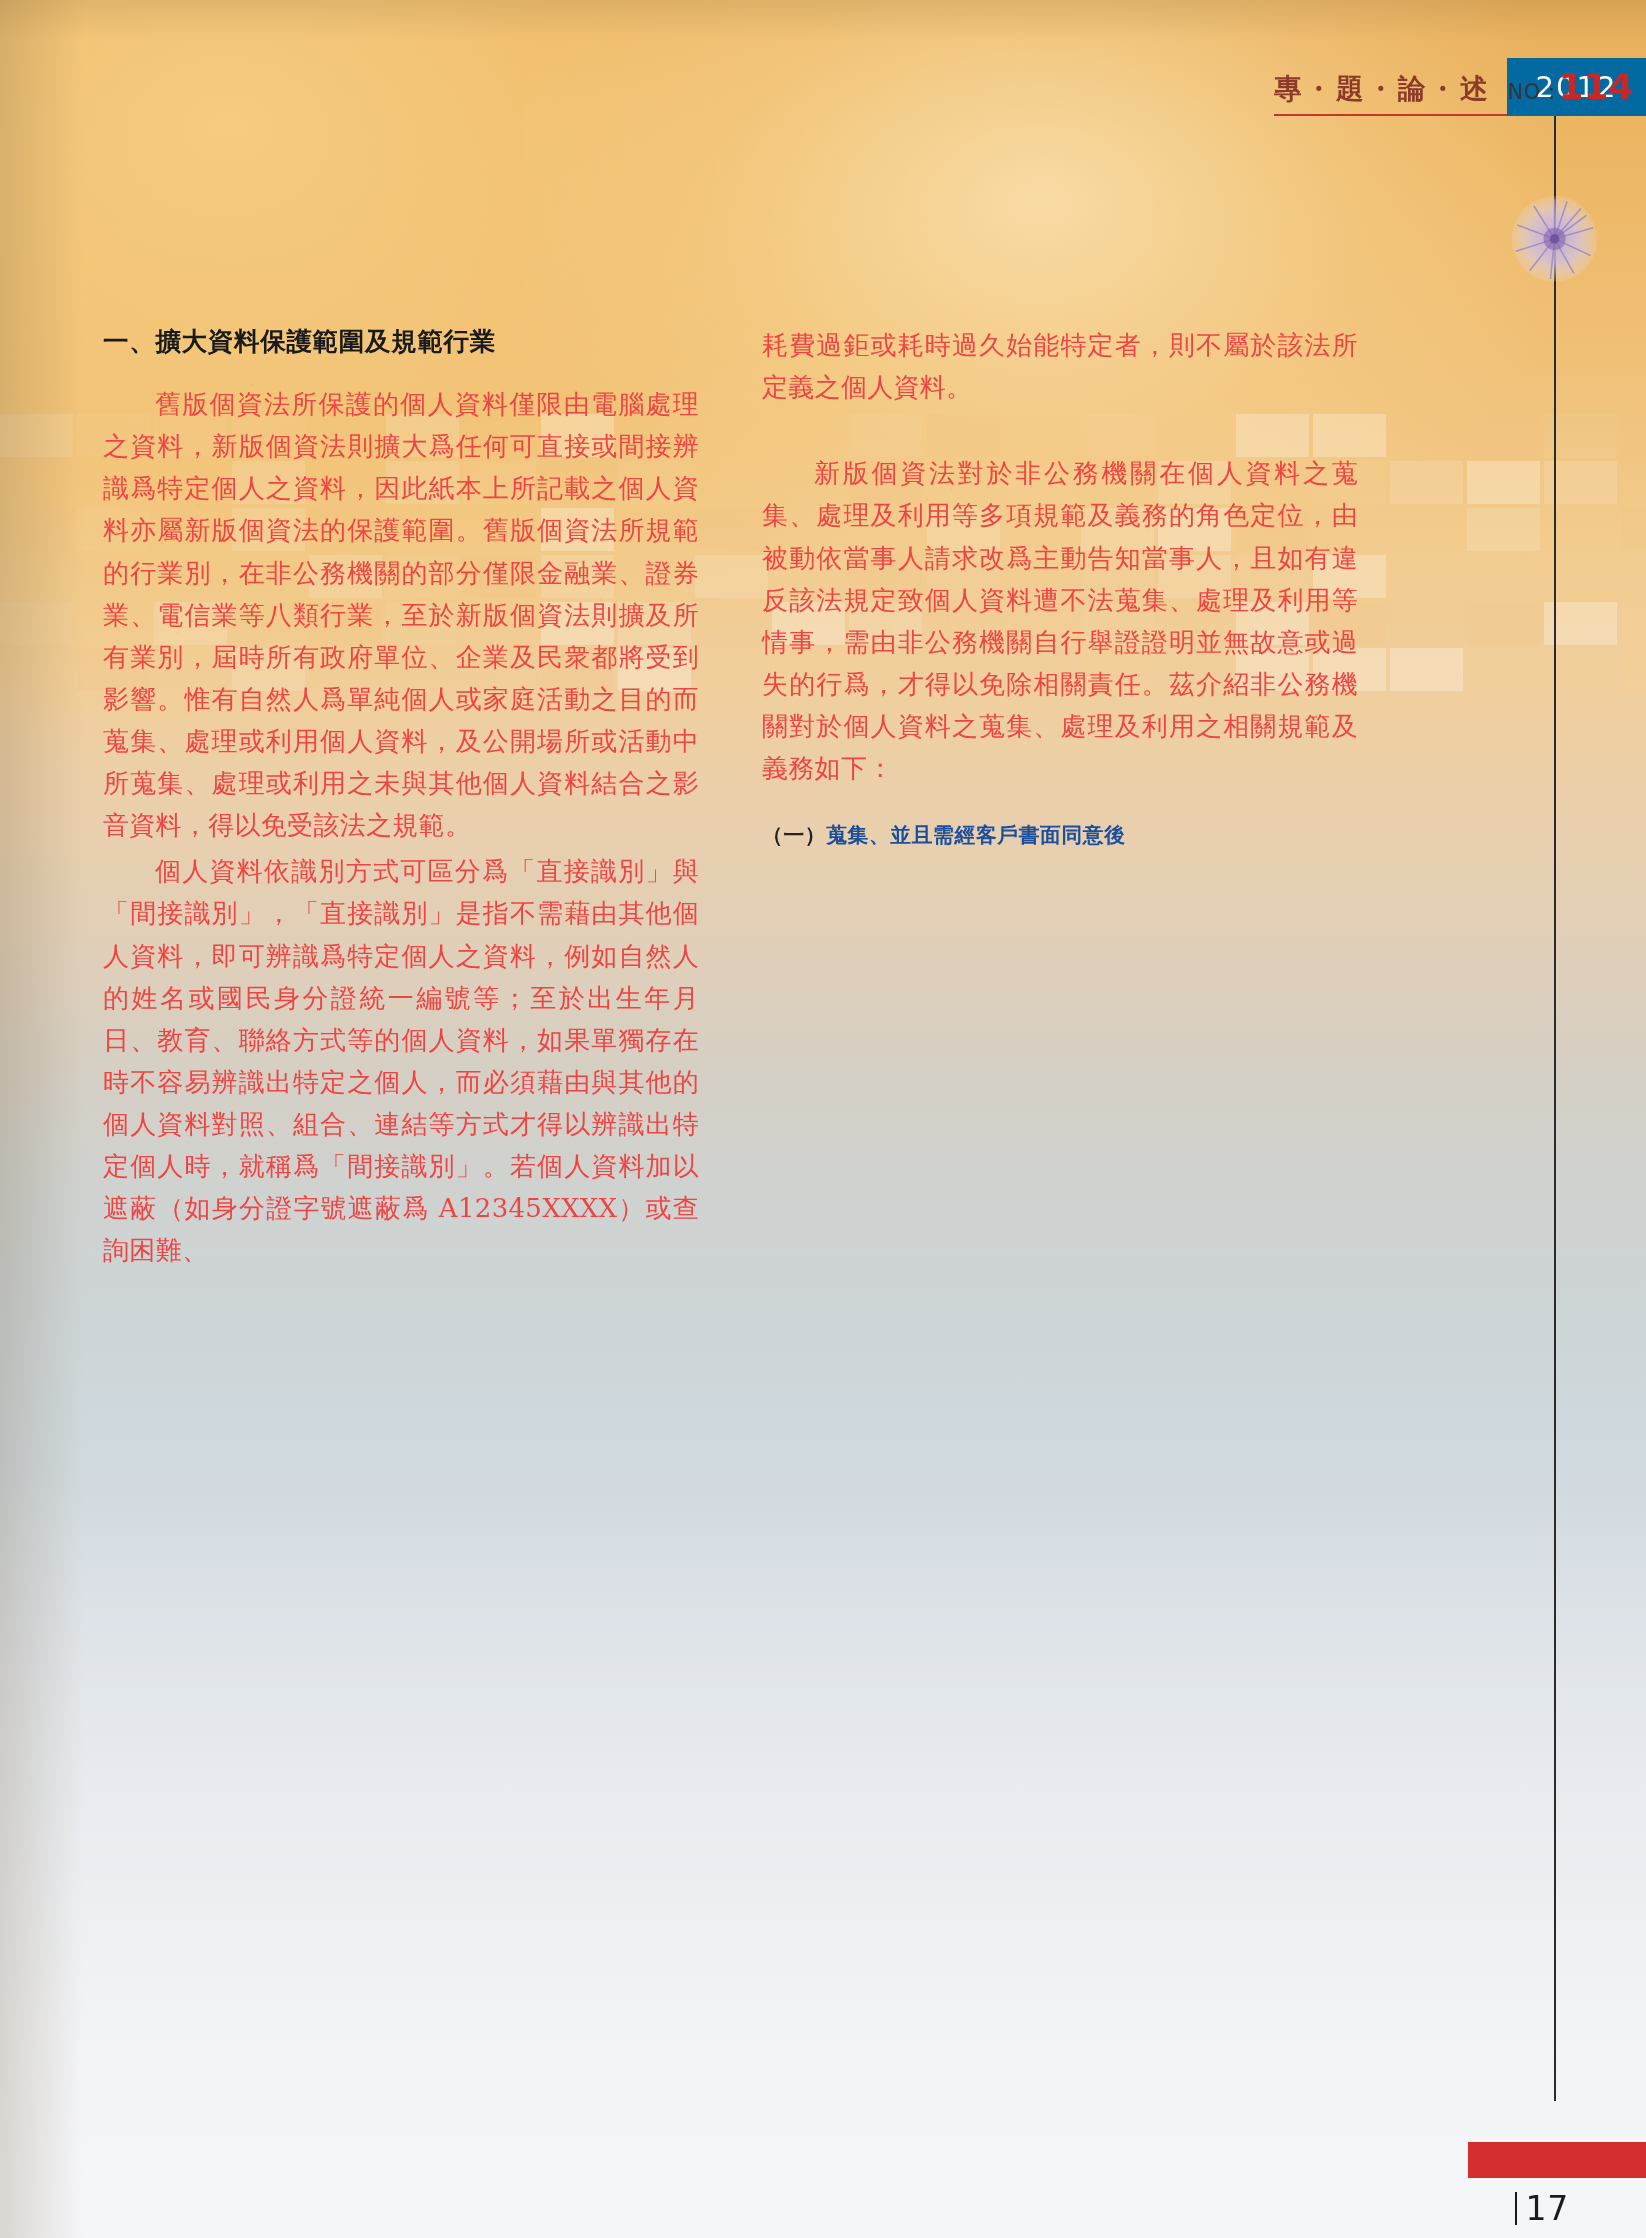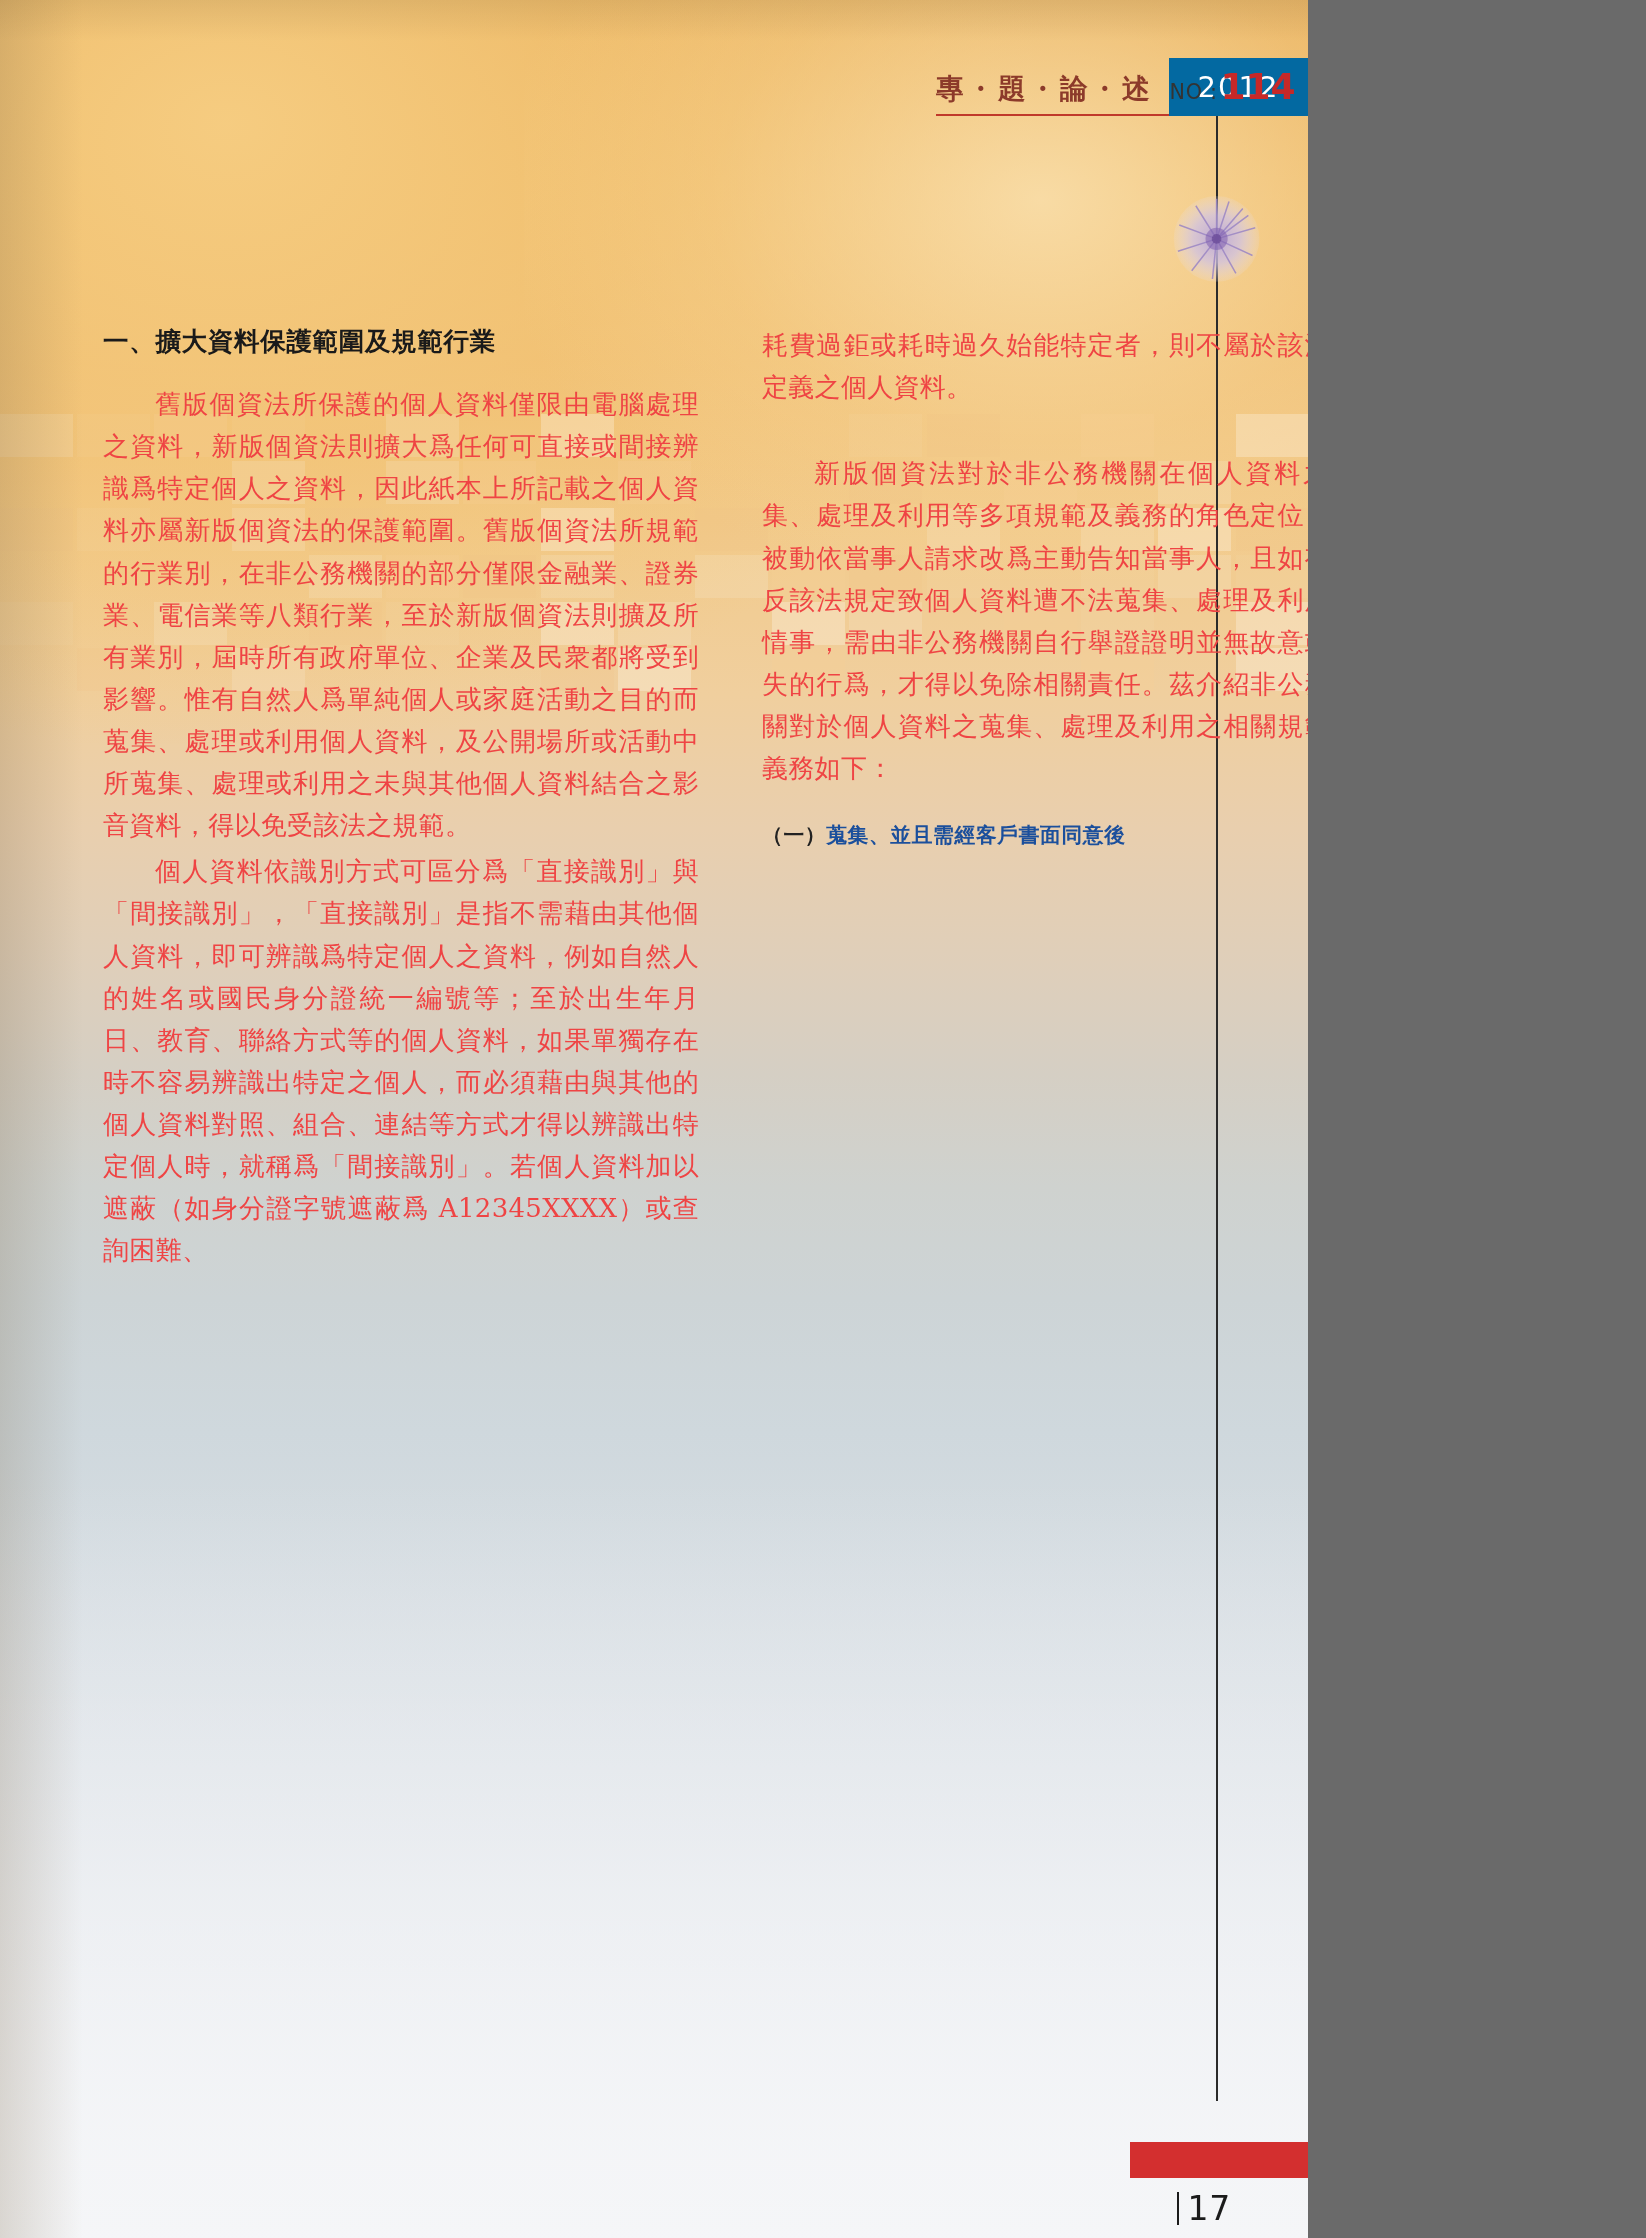--- a/index.html
+++ b/index.html
@@ -3,21 +3,21 @@
 <meta charset="utf-8">
 <title>Magazine Page</title>
 <style>
   html, body {
     margin: 0;
     padding: 0;
     background: #6a6a6a;
   }
   #page {
     position: relative;
-    width: 1308px;
+    width: 1646px;
     height: 2239px;
     overflow: hidden;
     font-family: "DejaVu Serif", "Liberation Serif", serif;
     background: #ffffff;
   }
 
   
   .bg-base {
     position: absolute;
     inset: 0;

